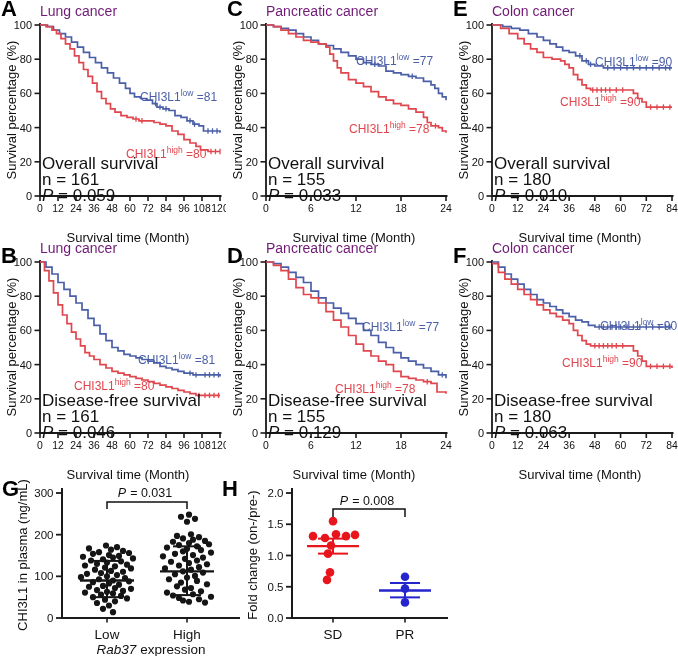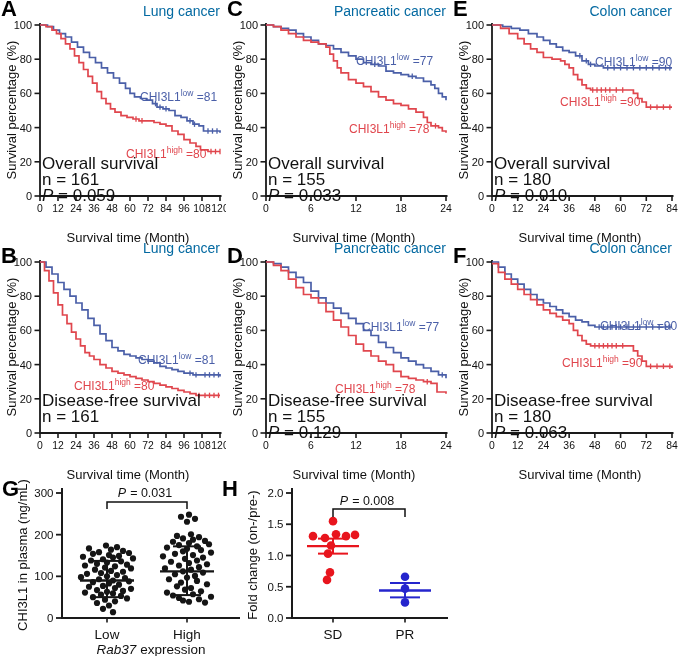--- a/index.html
+++ b/index.html
@@ -4,21 +4,21 @@
 <style>
   html,body{margin:0;padding:0;background:#fff;}
   .fig{position:relative;width:678px;height:656px;background:#fff;overflow:hidden;
        font-family:"Liberation Sans",sans-serif;color:#111;}
   .km-panel{position:absolute;width:226px;height:236px;}
   .pos-a{left:0;top:0}.pos-c{left:226px;top:0}.pos-e{left:452px;top:0}
   .pos-b{left:0;top:237px}.pos-d{left:226px;top:237px}.pos-f{left:452px;top:237px}
   .km-panel svg{position:absolute;left:0;top:0;}
   .pletter{position:absolute;left:1px;top:-4px;font-size:22px;font-weight:bold;color:#000;}
   .pos-b .pletter,.pos-d .pletter,.pos-f .pletter{top:6px;}
-  .ptitle{position:absolute;left:40px;top:3px;width:180px;text-align:right;font-size:14px;color:#0369a1;}
+  .ptitle{position:absolute;left:40px;top:3px;width:180px;text-align:left;font-size:14px;color:#701a75;}
   .ylab{position:absolute;left:-84px;top:102px;width:192px;height:16px;transform:rotate(-90deg);
         text-align:center;font-size:13px;white-space:nowrap;}
   .xlab{position:absolute;left:36px;top:219px;width:184px;text-align:center;font-size:13px;margin-top:11px;}
   .clabel{position:absolute;font-size:12px;white-space:nowrap;}
   .clabel sup{font-size:8.5px;}
   .ann{position:absolute;left:42px;top:156px;font-size:17px;line-height:16.2px;white-space:nowrap;color:#111;}
   .row3{position:absolute;left:0;top:450px;width:678px;height:206px;}
   .row3 svg{position:absolute;left:0;top:0;}
   .r3letter{position:absolute;top:26px;font-size:22px;font-weight:bold;color:#000;}
   .gletter{left:2px;} .hletter{left:222px;}
@@ -267,20 +267,21 @@
       </svg>
     <div class="pletter">B</div>
     <div class="ptitle">Lung cancer</div>
     <div class="ylab">Survival percentage (%)</div>
     <div class="xlab">Survival time (Month)</div>
     <div class="clabel" style="left: 138px; top: 114px; color: rgb(74, 95, 168);"><span>CHI3L1</span><sup>low</sup><span> =81</span></div>
     <div class="clabel" style="left: 74px; top: 140px; color: rgb(224, 70, 77);"><span>CHI3L1</span><sup>high</sup><span> =80</span></div>
     <div class="ann">
       <div>Disease-free survival</div>
       <div>n = 161</div>
+      <div><i>P</i><span> = 0.046</span></div>
     </div>
   </div>
 
   <div class="km-panel pos-d">
     <svg width="226" height="236" viewBox="0 0 226 236">
         <path d="M40 23 V196 H221.5" fill="none" stroke="#1a1a1a" stroke-width="1.8"></path>
         <line x1="34.5" y1="196" x2="40" y2="196" stroke="#1a1a1a" stroke-width="1.6"></line>
         <text x="32" y="199.9" text-anchor="end" font-size="11" fill="#111">0</text>
         <line x1="34.5" y1="161.8" x2="40" y2="161.8" stroke="#1a1a1a" stroke-width="1.6"></line>
         <text x="32" y="165.70000000000002" text-anchor="end" font-size="11" fill="#111">20</text>

